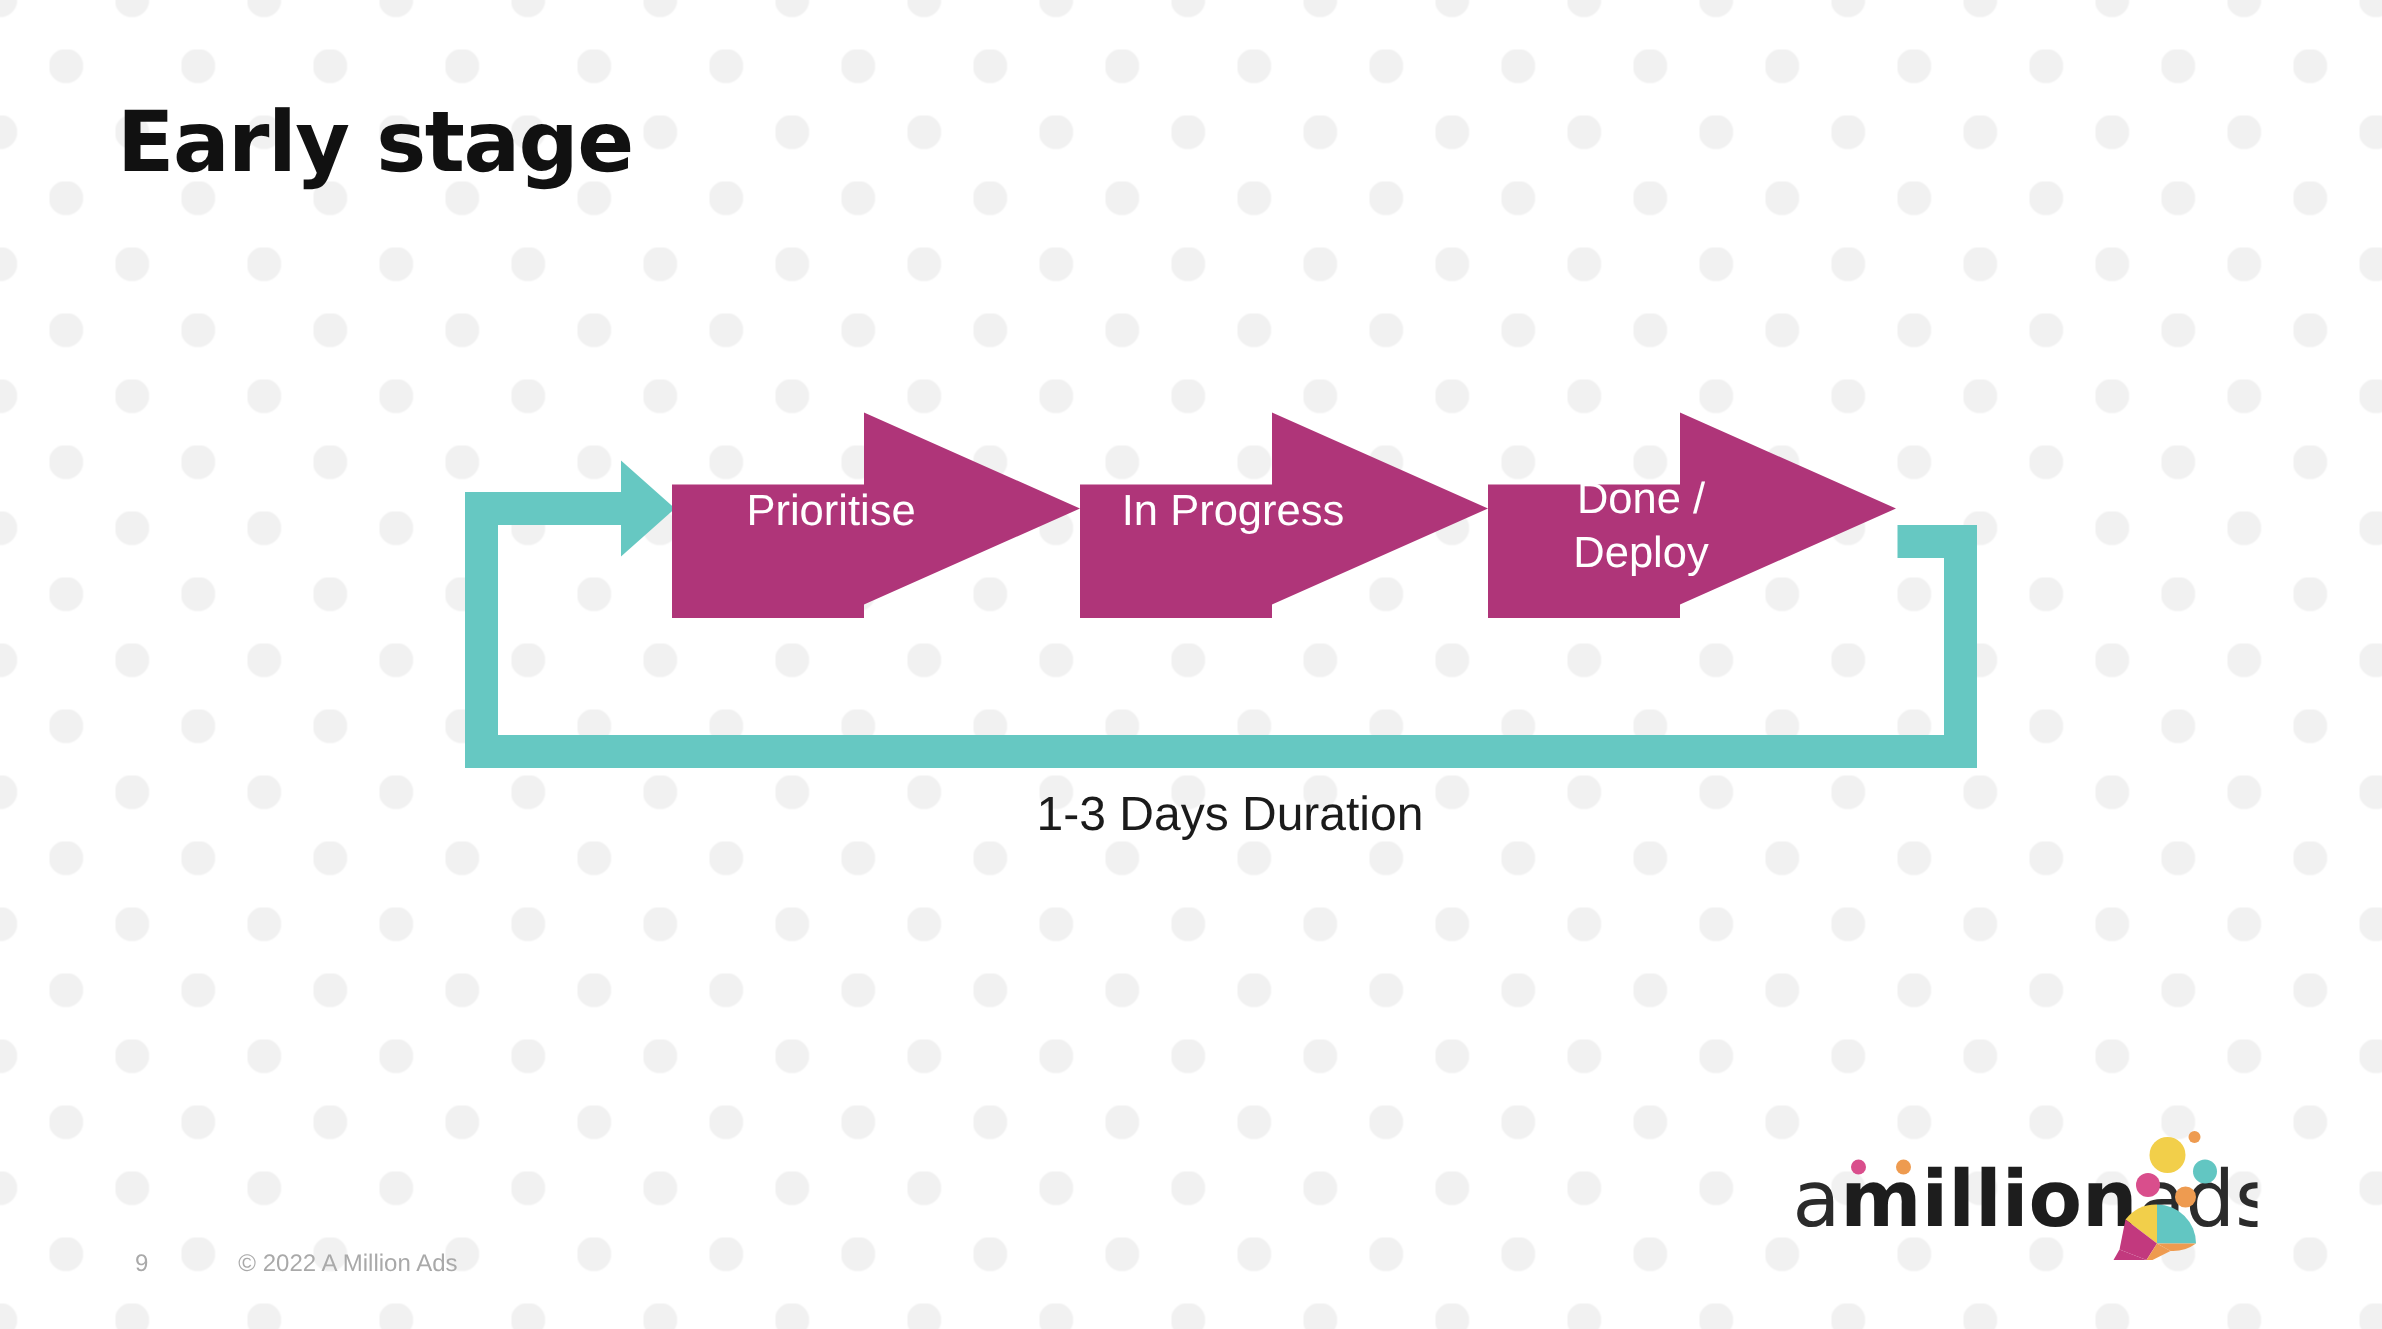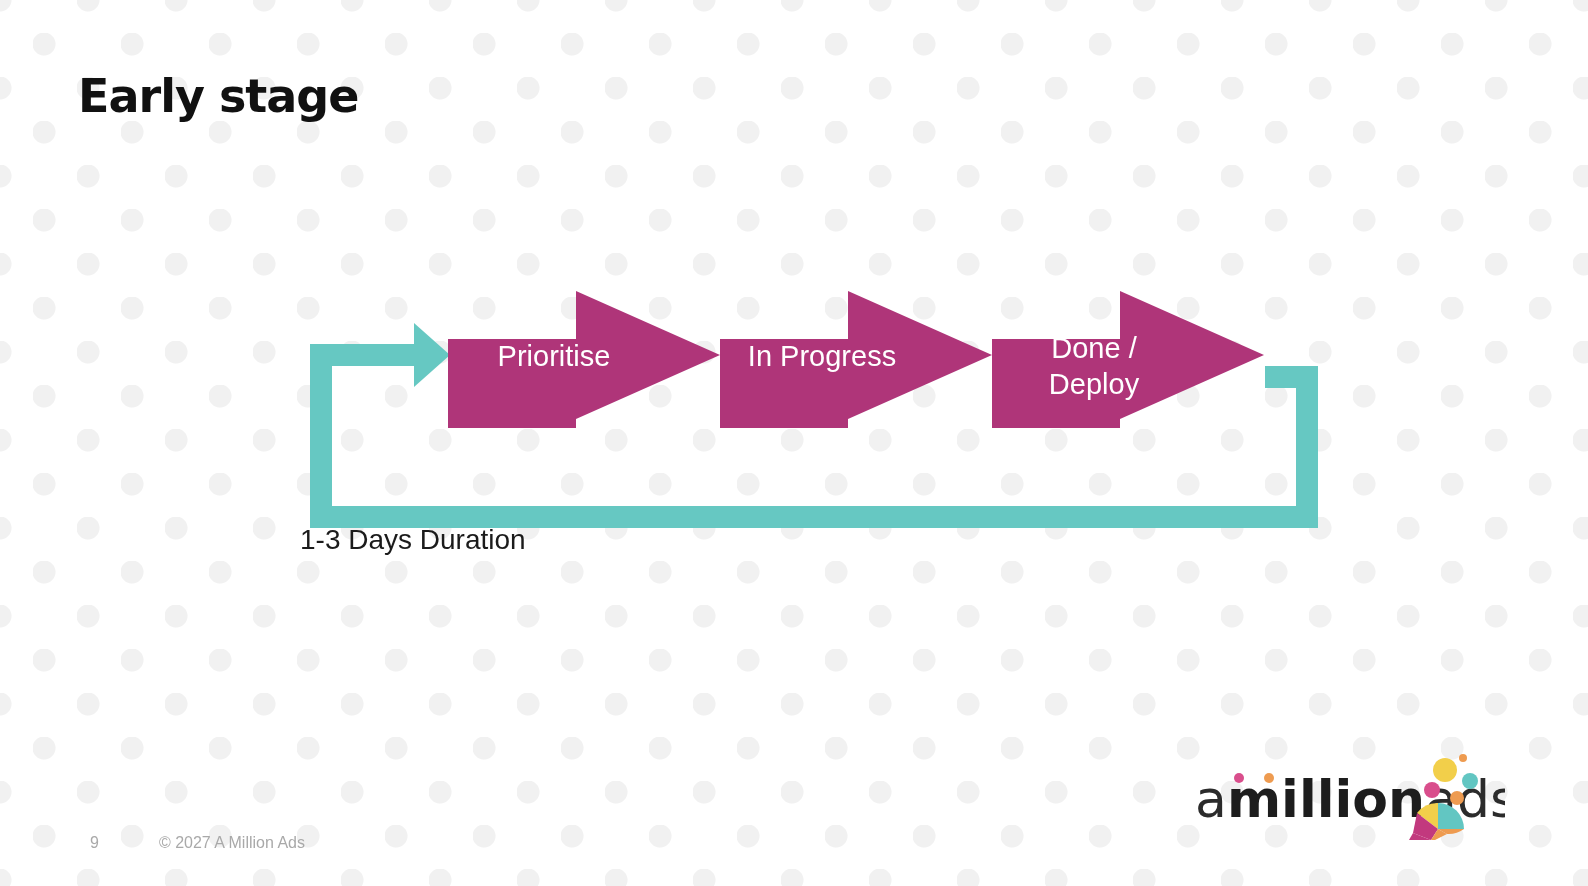--- a/index.html
+++ b/index.html
@@ -27,53 +27,53 @@
   
   #title-block {
     position: absolute;
     left: 78px;
     top: 64px;
     width: 900px;
   }
   .title-line {
     font-family: "DejaVu Sans", sans-serif;
     font-weight: bold;
-    font-size: 46px;
+    font-size: 56px;
     line-height: 64px;
     letter-spacing: -1px;
     color: #111111;
     white-space: pre;
   }
 
   
   #diagram {
     position: absolute;
     left: 300px;
-    top: 276px;
+    top: 260px;
     width: 1040px;
     height: 270px;
   }
   #diagram svg {
     display: block;
   }
   .arrow-label {
     font-family: "Liberation Sans", sans-serif;
     font-size: 29px;
     fill: #ffffff;
   }
 
   
   #duration-caption {
     position: absolute;
     left: 300px;
     top: 524px;
     width: 1040px;
-    text-align: left;
+    text-align: center;
     font-family: "Liberation Sans", sans-serif;
-    font-size: 28px;
+    font-size: 32px;
     color: #1b1b1b;
   }
 
   
   #footer {
     position: absolute;
     left: 90px;
     top: 834px;
     display: flex;
     align-items: center;
@@ -151,21 +151,21 @@
         <text class="arrow-label" x="794" y="118" text-anchor="middle">Deploy</text>
       </g>
 
     </svg>
   </div>
 
   <div id="duration-caption">1-3 Days Duration</div>
 
   <div id="footer">
     <span class="footer-text">9</span>
-    <span class="footer-text">© 2027 A Million Ads</span>
+    <span class="footer-text">© 2022 A Million Ads</span>
   </div>
 
   <div id="logo">
     <svg width="310" height="95" viewBox="0 0 310 95" xmlns="http://www.w3.org/2000/svg">
 
       <text x="0" y="72">
         <tspan class="logo-light">a</tspan><tspan class="logo-bold">million</tspan><tspan class="logo-light">ads</tspan>
       </text>
 
       <circle cx="44" cy="33" r="5" fill="#D94E8C"></circle>

